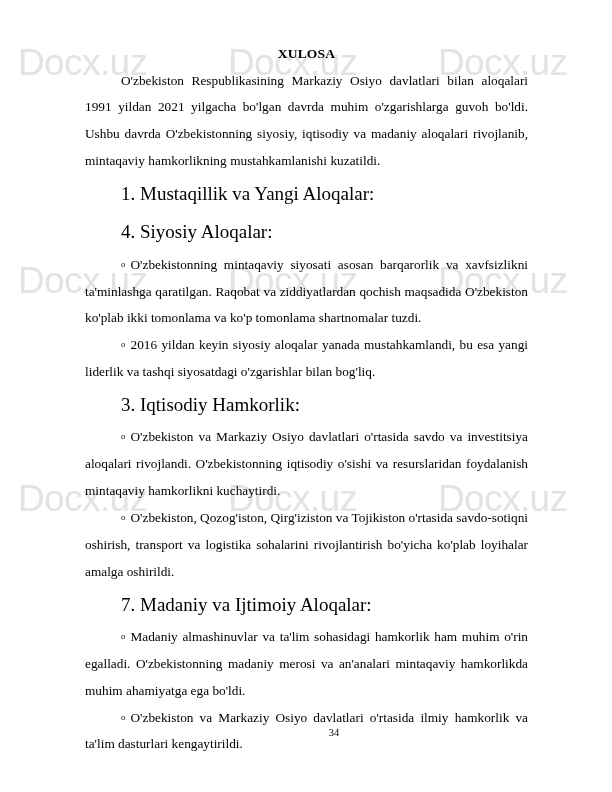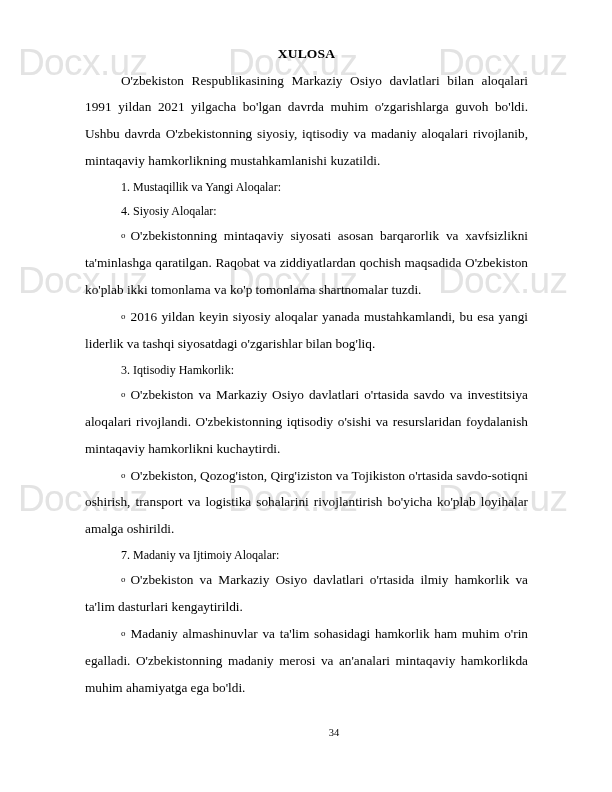--- a/index.html
+++ b/index.html
@@ -67,21 +67,21 @@
     font-size: 13.3px;
     line-height: 2.02;
     text-align: justify;
     text-justify: inter-word;
     text-indent: 36px;
     word-spacing: 0.2px;
   }
 
   p.heading-item {
     margin: 0;
-    font-size: 12px;
+    font-size: 19px;
     line-height: 2.02;
     text-align: left;
     text-indent: 36px;
   }
 
   p.bullet-para {
     margin: 0;
     font-size: 13.3px;
     line-height: 2.02;
     text-align: justify;
@@ -130,18 +130,18 @@
     <div id="blocks-container">
         <p class="para">O'zbekiston Respublikasining Markaziy Osiyo davlatlari bilan aloqalari 1991 yildan 2021 yilgacha bo'lgan davrda muhim o'zgarishlarga guvoh bo'ldi. Ushbu davrda O'zbekistonning siyosiy, iqtisodiy va madaniy aloqalari rivojlanib, mintaqaviy hamkorlikning mustahkamlanishi kuzatildi.</p>
         <p class="heading-item">1. Mustaqillik va Yangi Aloqalar:</p>
         <p class="heading-item">4. Siyosiy Aloqalar:</p>
         <p class="bullet-para"><span class="bullet-mark">o</span><span>O'zbekistonning mintaqaviy siyosati asosan barqarorlik va xavfsizlikni ta'minlashga qaratilgan. Raqobat va ziddiyatlardan qochish maqsadida O'zbekiston ko'plab ikki tomonlama va ko'p tomonlama shartnomalar tuzdi.</span></p>
         <p class="bullet-para"><span class="bullet-mark">o</span><span>2016 yildan keyin siyosiy aloqalar yanada mustahkamlandi, bu esa yangi liderlik va tashqi siyosatdagi o'zgarishlar bilan bog'liq.</span></p>
         <p class="heading-item">3. Iqtisodiy Hamkorlik:</p>
         <p class="bullet-para"><span class="bullet-mark">o</span><span>O'zbekiston va Markaziy Osiyo davlatlari o'rtasida savdo va investitsiya aloqalari rivojlandi. O'zbekistonning iqtisodiy o'sishi va resurslaridan foydalanish mintaqaviy hamkorlikni kuchaytirdi.</span></p>
         <p class="bullet-para"><span class="bullet-mark">o</span><span>O'zbekiston, Qozog'iston, Qirg'iziston va Tojikiston o'rtasida savdo-sotiqni oshirish, transport va logistika sohalarini rivojlantirish bo'yicha ko'plab loyihalar amalga oshirildi.</span></p>
         <p class="heading-item">7. Madaniy va Ijtimoiy Aloqalar:</p>
+        <p class="bullet-para"><span class="bullet-mark">o</span><span>Madaniy almashinuvlar va ta'lim sohasidagi hamkorlik ham muhim o'rin egalladi. O'zbekistonning madaniy merosi va an'analari mintaqaviy hamkorlikda muhim ahamiyatga ega bo'ldi.</span></p>
         <p class="bullet-para"><span class="bullet-mark">o</span><span>O'zbekiston va Markaziy Osiyo davlatlari o'rtasida ilmiy hamkorlik va ta'lim dasturlari kengaytirildi.</span></p>
-        <p class="bullet-para"><span class="bullet-mark">o</span><span>Madaniy almashinuvlar va ta'lim sohasidagi hamkorlik ham muhim o'rin egalladi. O'zbekistonning madaniy merosi va an'analari mintaqaviy hamkorlikda muhim ahamiyatga ega bo'ldi.</span></p>
       </div>
   </div>
   <div class="page-number">34</div>
 </div>
 
 </body></html>

